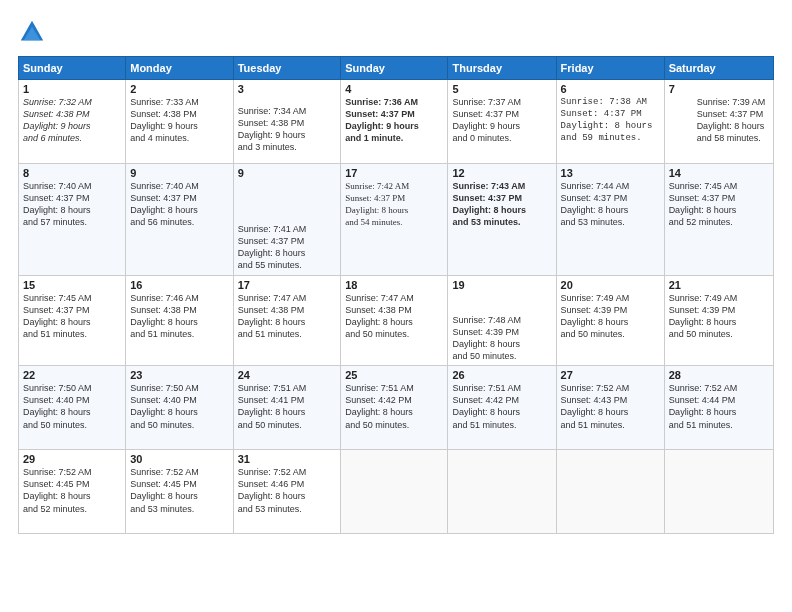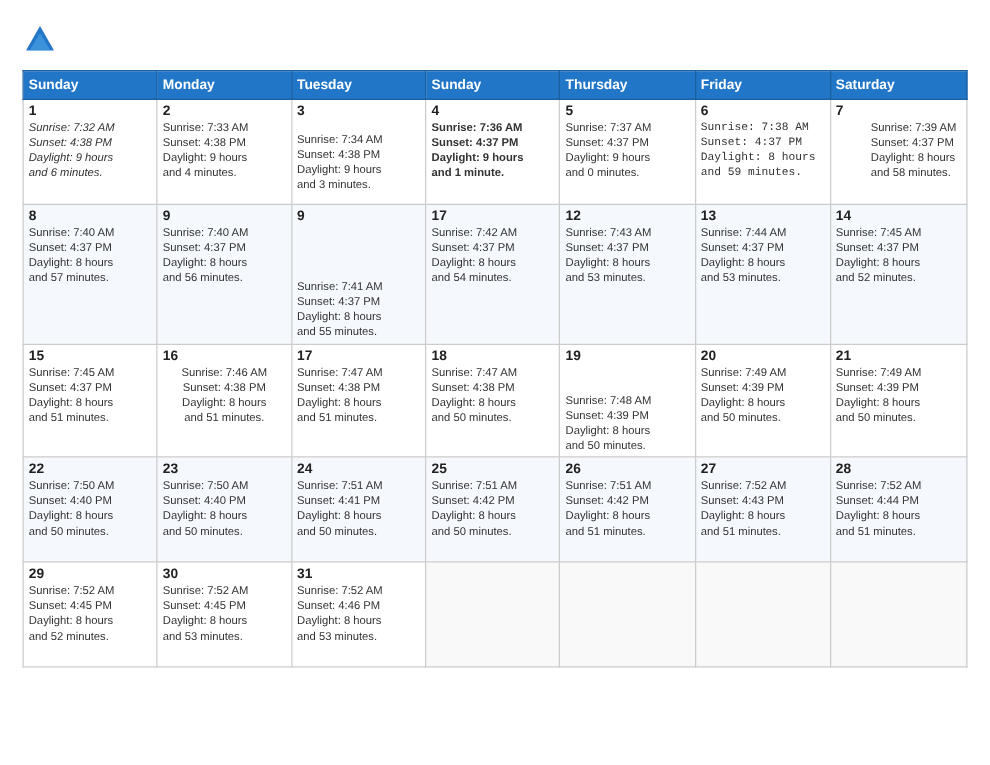--- a/index.html
+++ b/index.html
@@ -196,28 +196,28 @@
           </td>
           <td>
             <span class="day-number">9</span>
             <div class="day-detail" style="white-space: pre-line; margin-top: 44px;">Sunrise: 7:41 AM
 Sunset: 4:37 PM
 Daylight: 8 hours
 and 55 minutes.</div>
           </td>
           <td>
             <span class="day-number">17</span>
-            <div class="day-detail" style="white-space: pre-line;">Sunrise: 7:42 AM
+            <div class="day-detail" style="white-space: pre-line; font-family: Liberation Serif, serif;">Sunrise: 7:42 AM
 Sunset: 4:37 PM
 Daylight: 8 hours
 and 54 minutes.</div>
           </td>
           <td>
             <span class="day-number">12</span>
-            <div class="day-detail" style="white-space: pre-line;">Sunrise: 7:43 AM
+            <div class="day-detail" style="white-space: pre-line; font-weight: bold;">Sunrise: 7:43 AM
 Sunset: 4:37 PM
 Daylight: 8 hours
 and 53 minutes.</div>
           </td>
           <td>
             <span class="day-number">13</span>
             <div class="day-detail" style="white-space: pre-line;">Sunrise: 7:44 AM
 Sunset: 4:37 PM
 Daylight: 8 hours
 and 53 minutes.</div>
@@ -233,21 +233,21 @@
         <tr>
           <td>
             <span class="day-number">15</span>
             <div class="day-detail" style="white-space: pre-line;">Sunrise: 7:45 AM
 Sunset: 4:37 PM
 Daylight: 8 hours
 and 51 minutes.</div>
           </td>
           <td>
             <span class="day-number">16</span>
-            <div class="day-detail" style="white-space: pre-line; text-align: center;">Sunrise: 7:46 AM
+            <div class="day-detail" style="white-space: pre-line;">Sunrise: 7:46 AM
 Sunset: 4:38 PM
 Daylight: 8 hours
 and 51 minutes.</div>
           </td>
           <td>
             <span class="day-number">17</span>
             <div class="day-detail" style="white-space: pre-line;">Sunrise: 7:47 AM
 Sunset: 4:38 PM
 Daylight: 8 hours
 and 51 minutes.</div>

